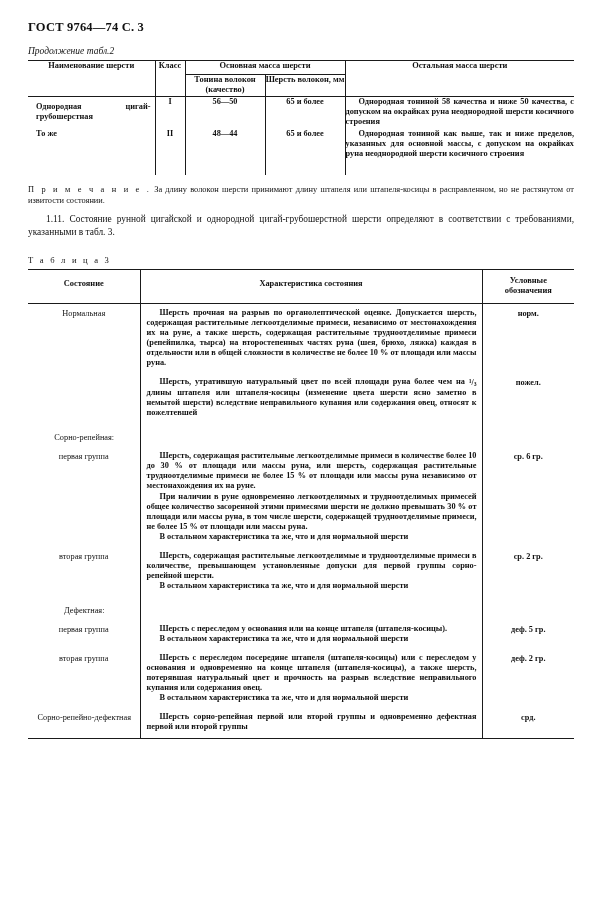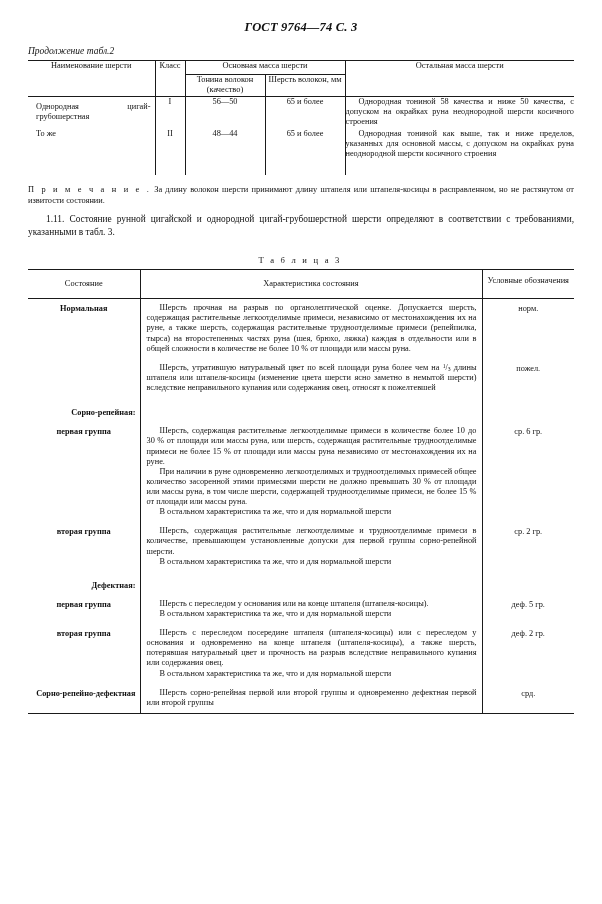--- a/index.html
+++ b/index.html
@@ -21,26 +21,25 @@
   }
   .inner {
     position: absolute;
     left: 28px;
     top: 0;
     width: 546px;
   }
 
   
   .runhead {
-    text-align: center;
+    text-align: left;
     font-weight: bold;
     font-size: 12.5px;
     letter-spacing: 0.2px;
     margin-top: 20px;
-    font-style: italic;
   }
   .contin {
     text-align: left;
     font-style: italic;
     font-size: 9.5px;
     margin-top: 11px;
     margin-bottom: 4px;
     padding-right: 1px;
   }
 
@@ -48,21 +47,21 @@
   table.gost {
     width: 546px;
     border-collapse: collapse;
     font-size: 8.3px;
     line-height: 1.22;
     table-layout: fixed;
   }
   table.gost td, table.gost th {
     vertical-align: top;
     padding: 0;
-    font-weight: normal;
+    font-weight: bold;
   }
   .rule-top   { border-top: 1.4px solid #1a1a1a; }
   .rule-thin  { border-top: 0.9px solid #1a1a1a; }
   .rule-bot   { border-bottom: 1.4px solid #1a1a1a; }
   .vline      { border-right: 0.9px solid #1a1a1a; }
 
   .hcell {
     text-align: center;
     font-size: 8.4px;
     line-height: 1.25;
@@ -102,36 +101,36 @@
   .para {
     font-size: 9.4px;
     line-height: 1.35;
     text-align: justify;
     margin-top: 7px;
   }
   .para.bold { font-weight: bold; font-size: 9.2px; }
   .para .first { padding-left: 18px; }
 
   .tabno {
-    text-align: center;
+    text-align: left;
     font-size: 8.6px;
     letter-spacing: 2.2px;
     margin-top: 16px;
     margin-bottom: 4px;
     padding-right: 2px;
   }
 
   
   .t2 { font-size: 8.35px; }
   .t2 .statecell {
     text-align: center;
     padding: 5px 4px 4px 4px;
-    font-weight: bold;
-  }
-  .t2 .statecell.lead   { text-align: right;  padding-left: 5px; }
+    font-weight: normal;
+  }
+  .t2 .statecell.lead   { text-align: center;  padding-left: 5px; }
   .t2 .uslov {
     text-align: center;
     padding: 5px 3px;
   }
   .t2 .desc { padding: 4px 5px 5px 6px; }
 
   .frac { font-size: 0.95em; }
   sup.n { font-size: 0.72em; vertical-align: 0.38em; }
   sub.d { font-size: 0.72em; vertical-align: -0.12em; }
 </style>

